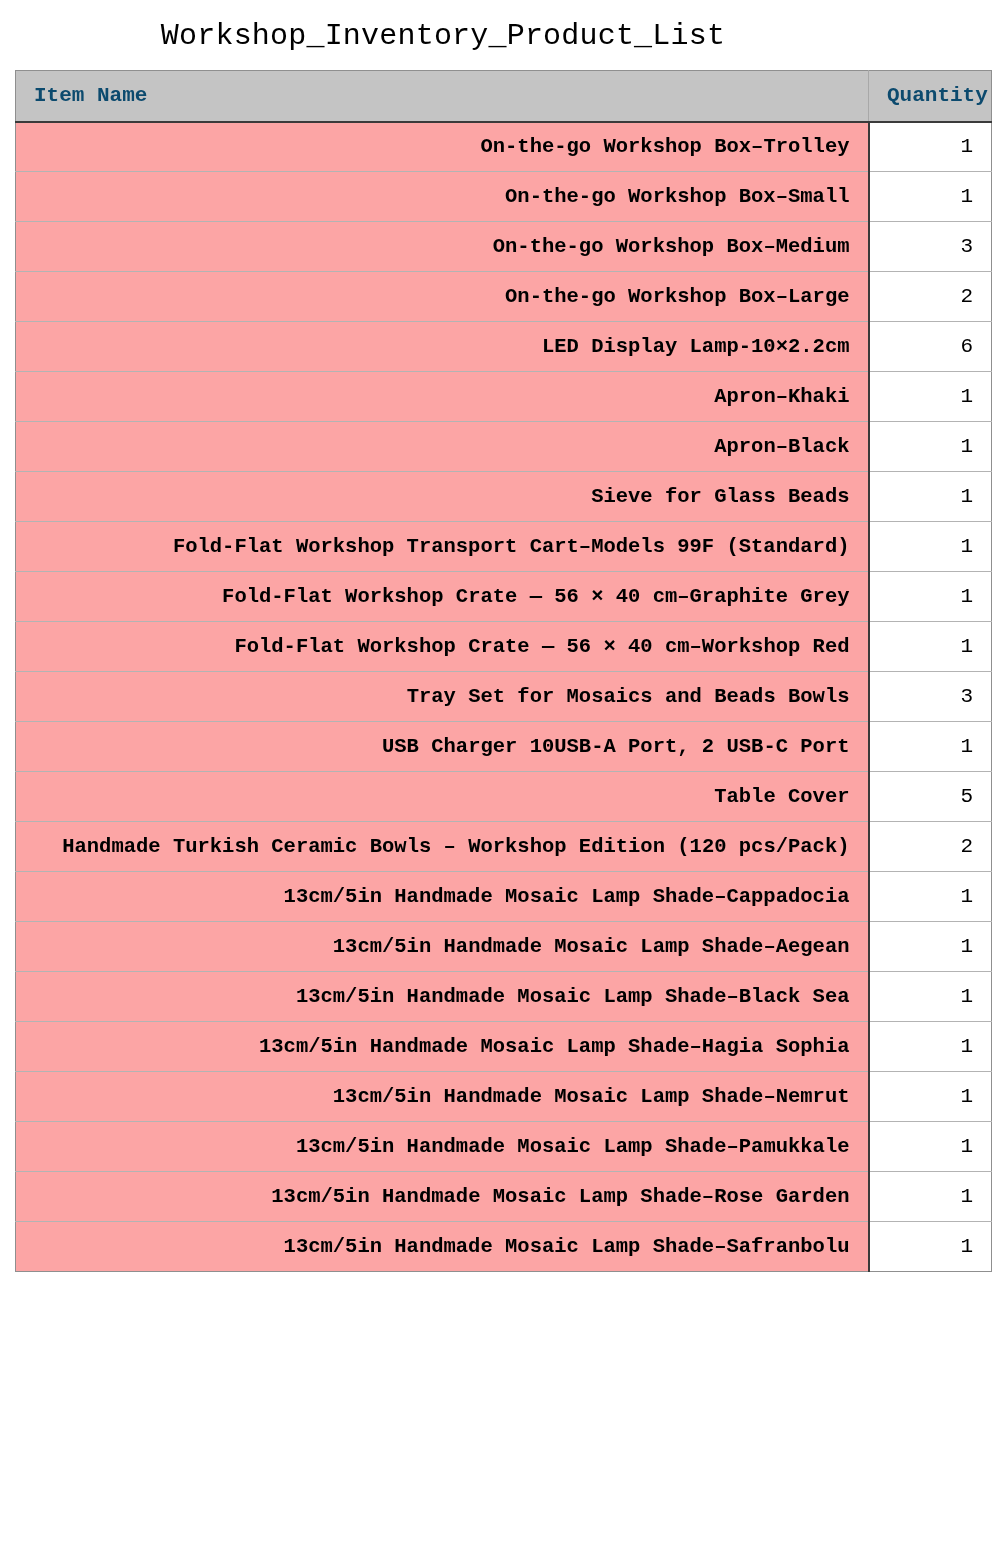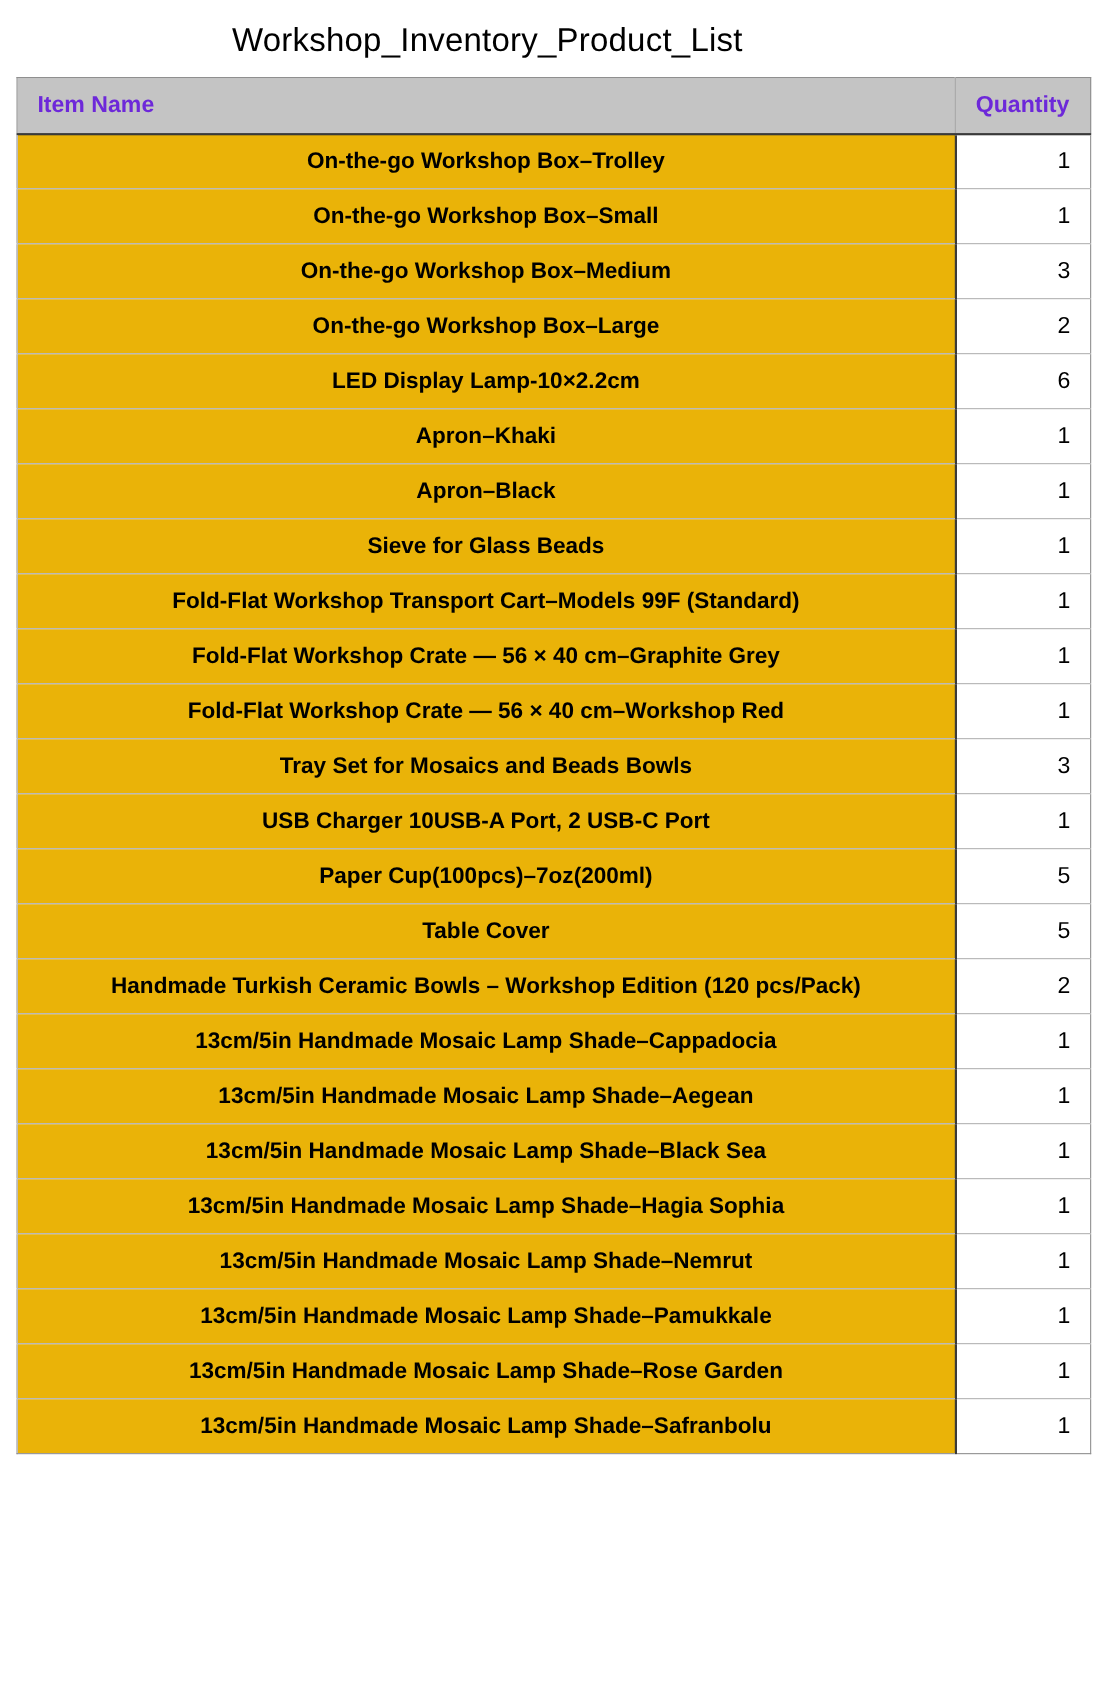--- a/index.html
+++ b/index.html
@@ -11,20 +11,21 @@
     width: 1006px;
     height: 1542px;
     font-family: "Liberation Sans", sans-serif;
     -webkit-font-smoothing: antialiased;
   }
   .page {
     position: relative;
     width: 886px;
     height: 1542px;
     box-sizing: border-box;
+    font-family: Liberation Mono, monospace;
   }
   .doc-title {
     text-align: center;
     font-size: 30px;
     font-weight: 400;
     color: #000000;
     letter-spacing: 0.2px;
     padding-top: 20px;
     padding-bottom: 17px;
     line-height: 1.1;
@@ -38,21 +39,21 @@
     table-layout: fixed;
     border: 1px solid #8f8f8f;
   }
   table.inventory col.col-name { width: 853px; }
   table.inventory col.col-qty  { width: 123px; }
 
   thead th {
     background: #c4c4c4;
     font-size: 21px;
     font-weight: bold;
-    color: #6d28d9;
+    color: #0c4a6e;
     height: 51px;
     padding: 0 18px;
     box-sizing: border-box;
     border-bottom: 2px solid #3a3a3a;
     vertical-align: middle;
   }
   thead th.h-name {
     text-align: left;
     border-right: 1px solid #a8a8a8;
   }
@@ -67,22 +68,22 @@
     color: #000000;
     padding: 0 18px;
     box-sizing: border-box;
     vertical-align: middle;
     border-bottom: 1px solid #b3b3b3;
   }
   tbody tr:last-child td {
     border-bottom: none;
   }
   tbody td.c-name {
-    background: #eab308;
-    text-align: center;
+    background: #fca5a5;
+    text-align: right;
     border-right: 2px solid #3a3a3a;
     white-space: nowrap;
     overflow: hidden;
   }
   tbody td.c-qty {
     background: #ffffff;
     text-align: right;
     font-weight: 400;
     font-size: 21px;
   }
@@ -153,24 +154,20 @@
           </tr>
           <tr>
             <td class="c-name">Tray Set for Mosaics and Beads Bowls</td>
             <td class="c-qty">3</td>
           </tr>
           <tr>
             <td class="c-name">USB Charger 10USB-A Port, 2 USB-C Port</td>
             <td class="c-qty">1</td>
           </tr>
           <tr>
-            <td class="c-name">Paper Cup(100pcs)–7oz(200ml)</td>
-            <td class="c-qty">5</td>
-          </tr>
-          <tr>
             <td class="c-name">Table Cover</td>
             <td class="c-qty">5</td>
           </tr>
           <tr>
             <td class="c-name">Handmade Turkish Ceramic Bowls – Workshop Edition (120 pcs/Pack)</td>
             <td class="c-qty">2</td>
           </tr>
           <tr>
             <td class="c-name">13cm/5in Handmade Mosaic Lamp Shade–Cappadocia</td>
             <td class="c-qty">1</td>

